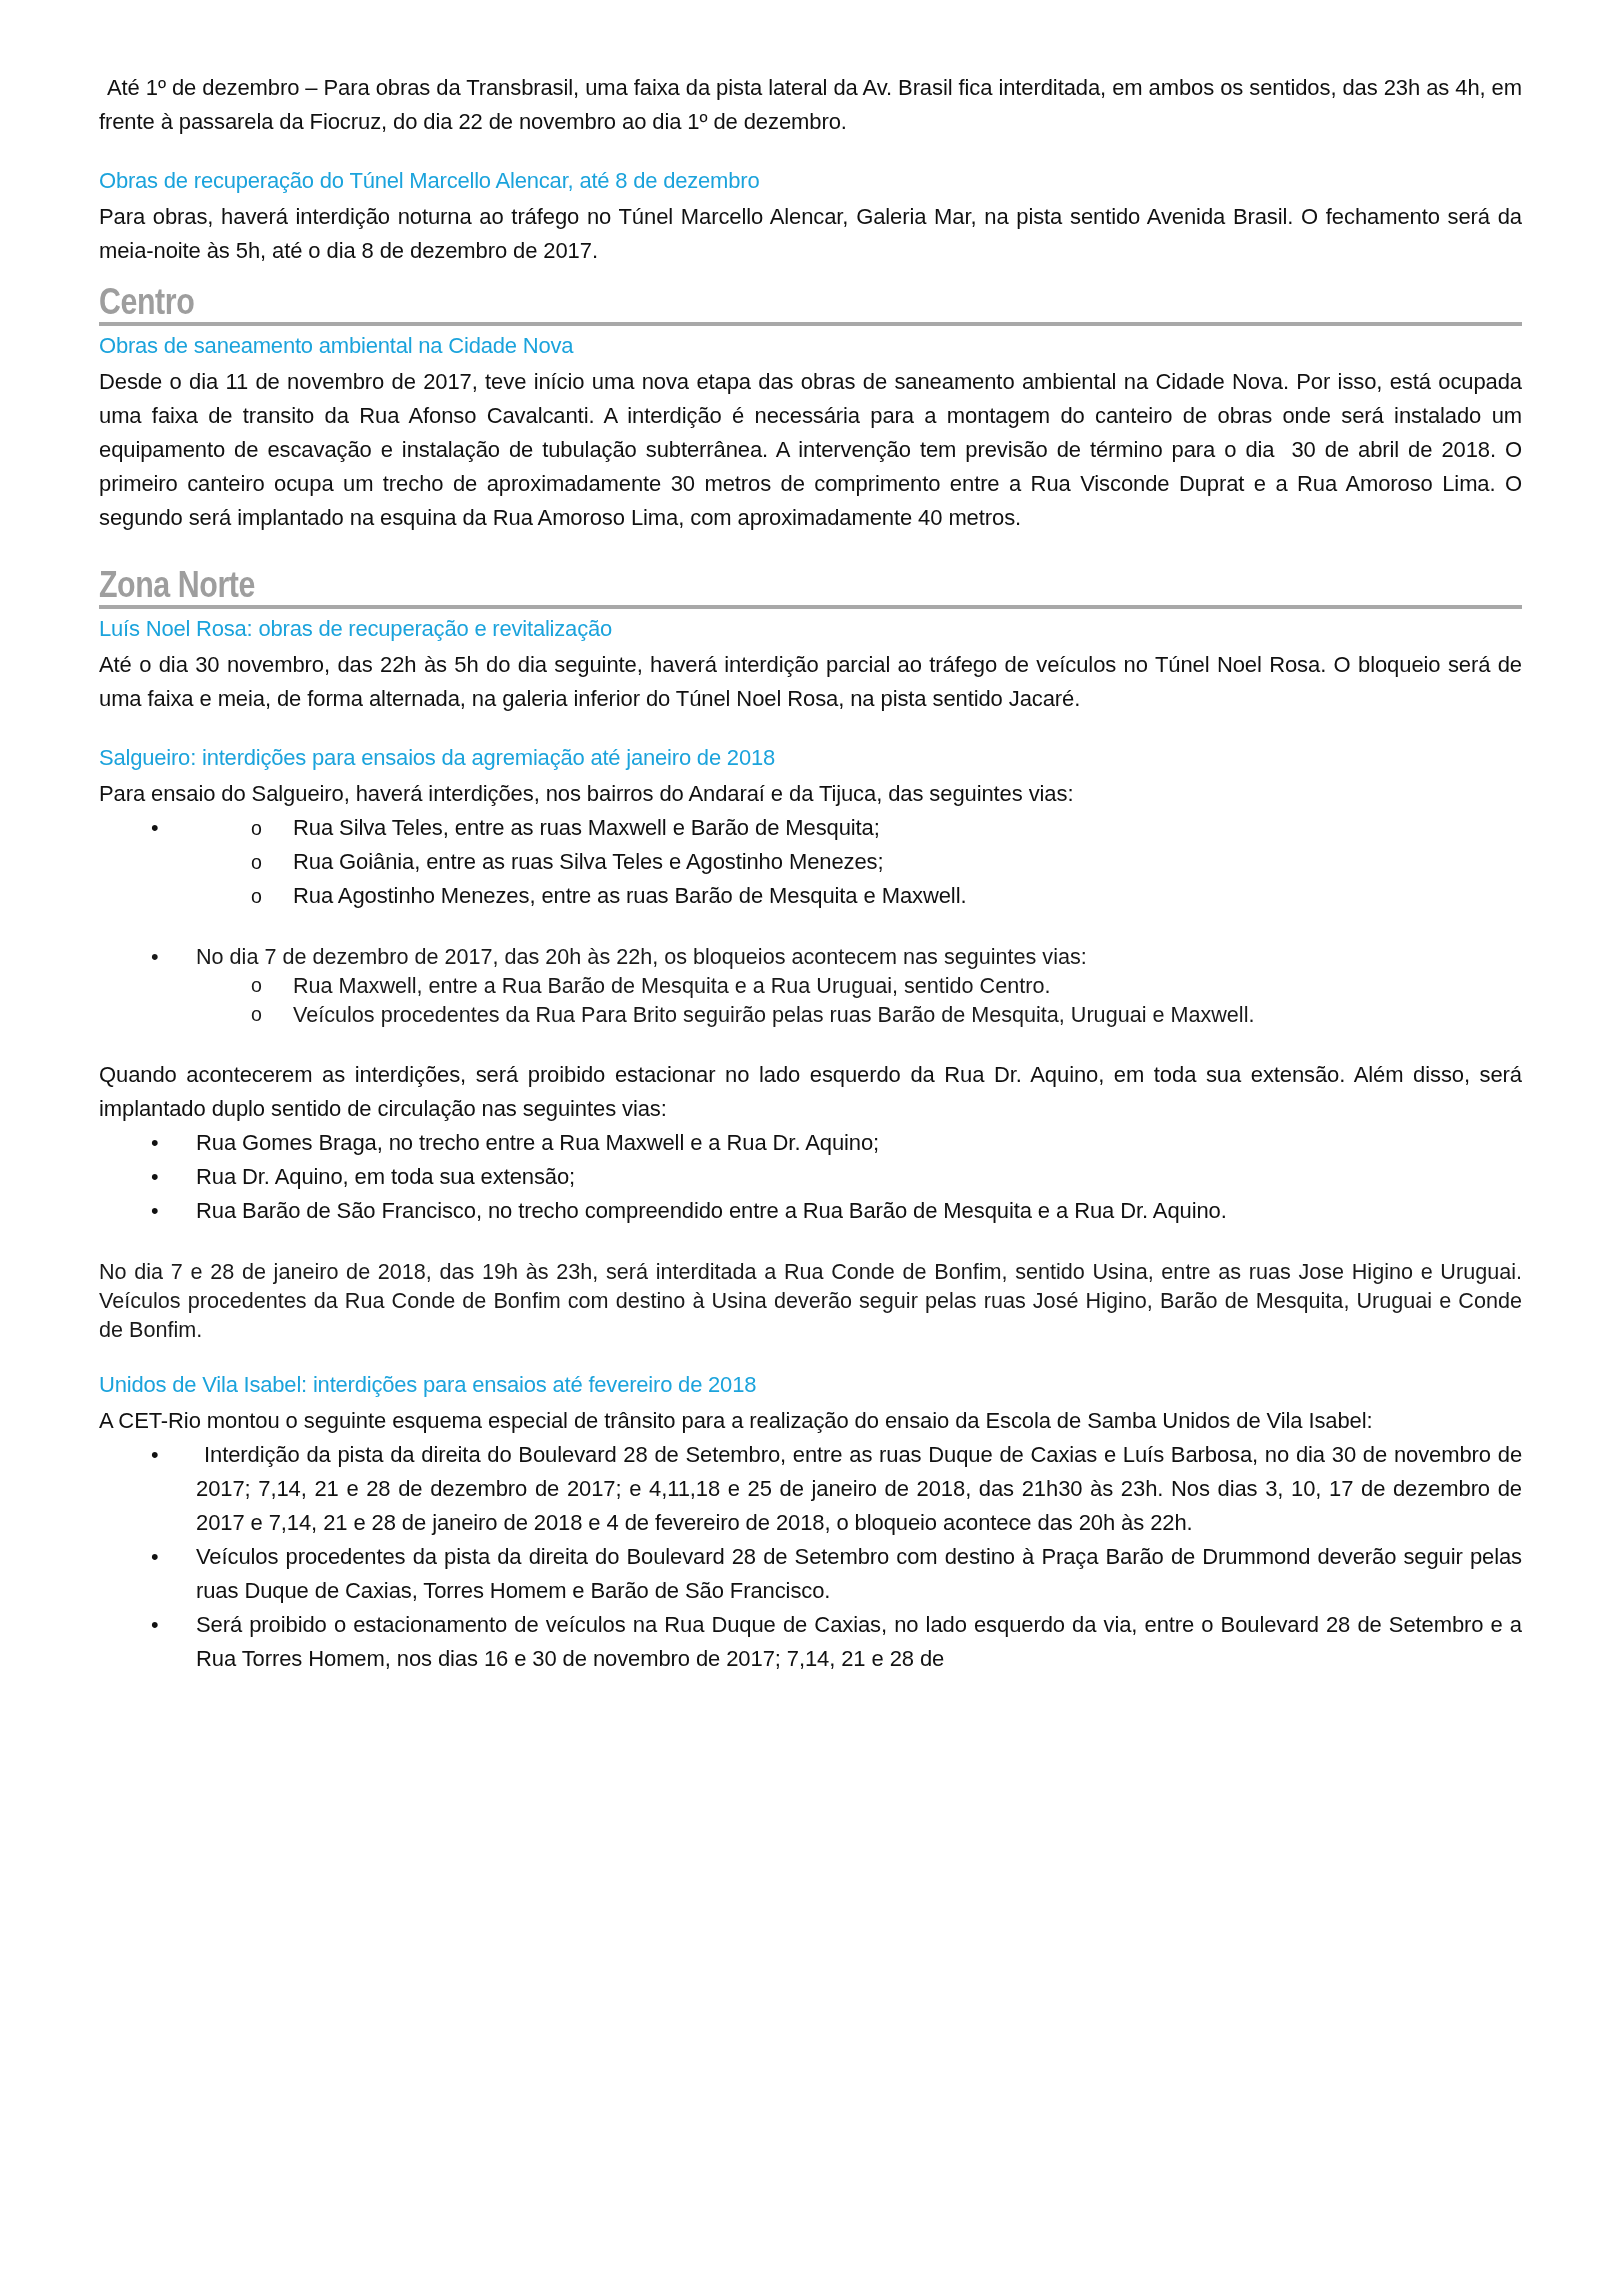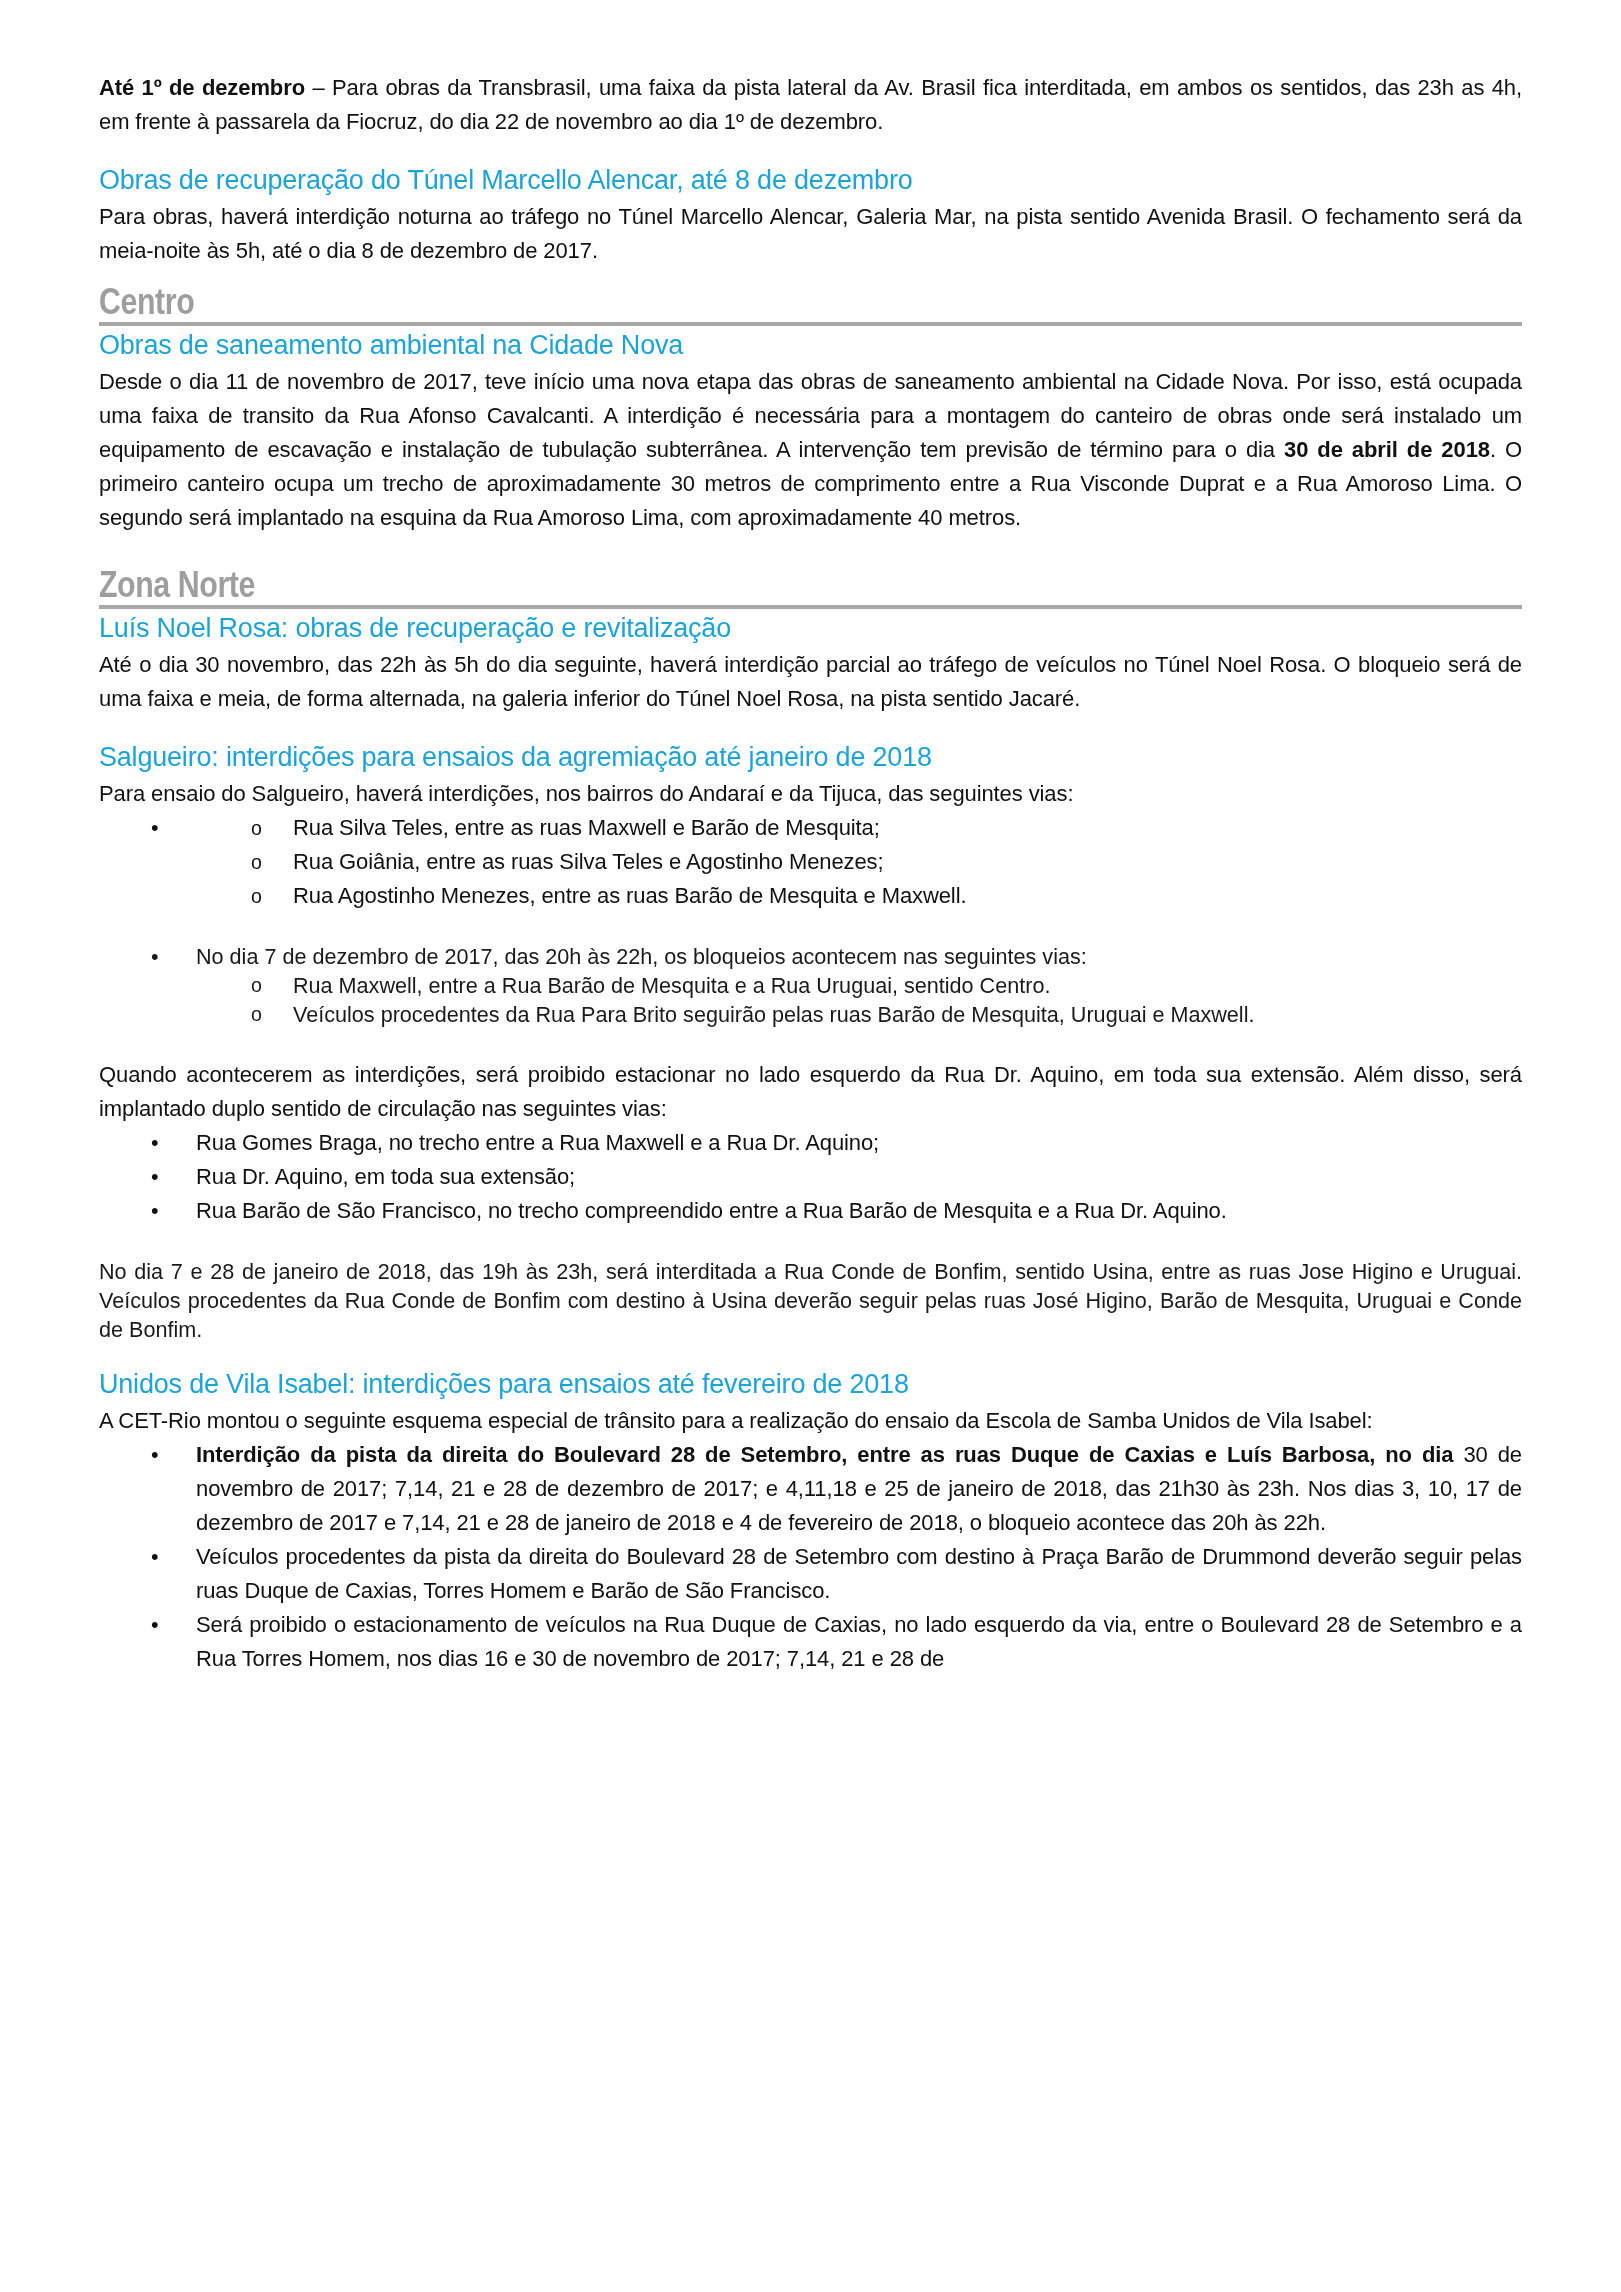--- a/index.html
+++ b/index.html
@@ -21,30 +21,30 @@
       top: 71px;
       width: 1423px;
     }
     .p {
       font-size: 22px;
       line-height: 34px;
       text-align: justify;
       margin: 0;
       letter-spacing: -0.1px;
     }
-    .p b { font-weight: bold; }
+    .p b { font-weight: normal; margin-left: 8px; }
     .light {
       font-size: 21.6px;
       line-height: 29px;
       color: #1a1a1a;
       letter-spacing: 0;
     }
     .heading {
       color: #1ba3dc;
-      font-size: 27px;
+      font-size: 22px;
       line-height: 39px;
       font-weight: normal;
       margin: 0;
       letter-spacing: -0.2px;
     }
     .section {
       color: #9e9e9e;
       font-size: 37px;
       line-height: 41px;
       font-weight: bold;

